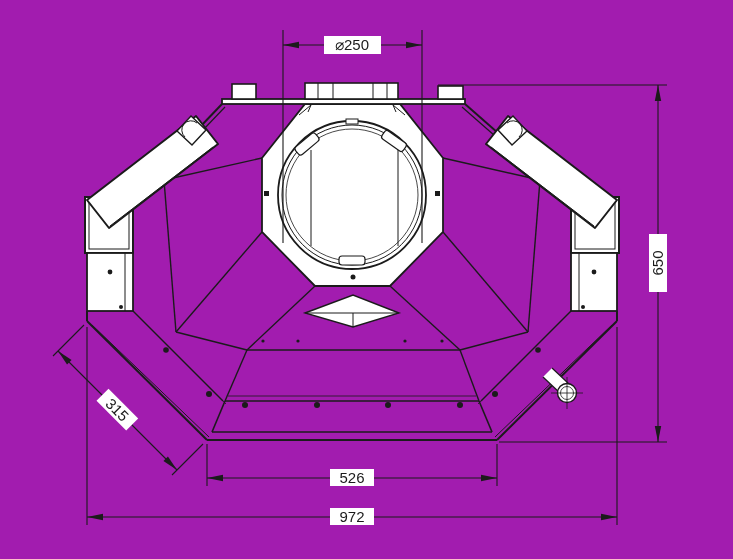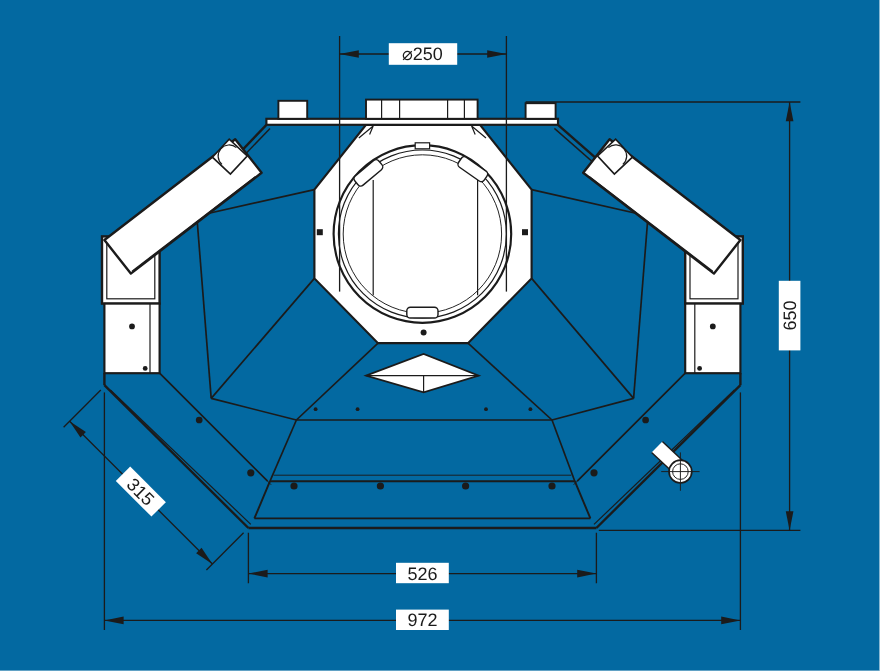--- a/index.html
+++ b/index.html
@@ -1,16 +1,16 @@
 <!DOCTYPE html>
 <html><head>
 <meta charset="utf-8">
 <style>
   html,body{margin:0;padding:0;background:#ffffff;}
-  .stage{position:relative;width:733px;height:559px;background:#0369a1;overflow:hidden;
+  .stage{position:relative;width:733px;height:559px;background:#a21caf;overflow:hidden;
          font-family:"Liberation Sans","DejaVu Sans",sans-serif;}
   svg{display:block;}
   text{fill:#1b1b1b;font-family:"Liberation Sans","DejaVu Sans",sans-serif;font-size:15px;}
   .dim{stroke:#1b1b1b;stroke-width:1.1;fill:none;}
   .w08{stroke:#1b1b1b;stroke-width:0.8;fill:none;}
   .w1{stroke:#1b1b1b;stroke-width:1;fill:none;}
   .w12{stroke:#1b1b1b;stroke-width:1.2;fill:none;}
   .w14{stroke:#1b1b1b;stroke-width:1.4;fill:none;}
   .w16{stroke:#1b1b1b;stroke-width:1.6;fill:none;}
   .w18{stroke:#1b1b1b;stroke-width:1.8;fill:none;}

